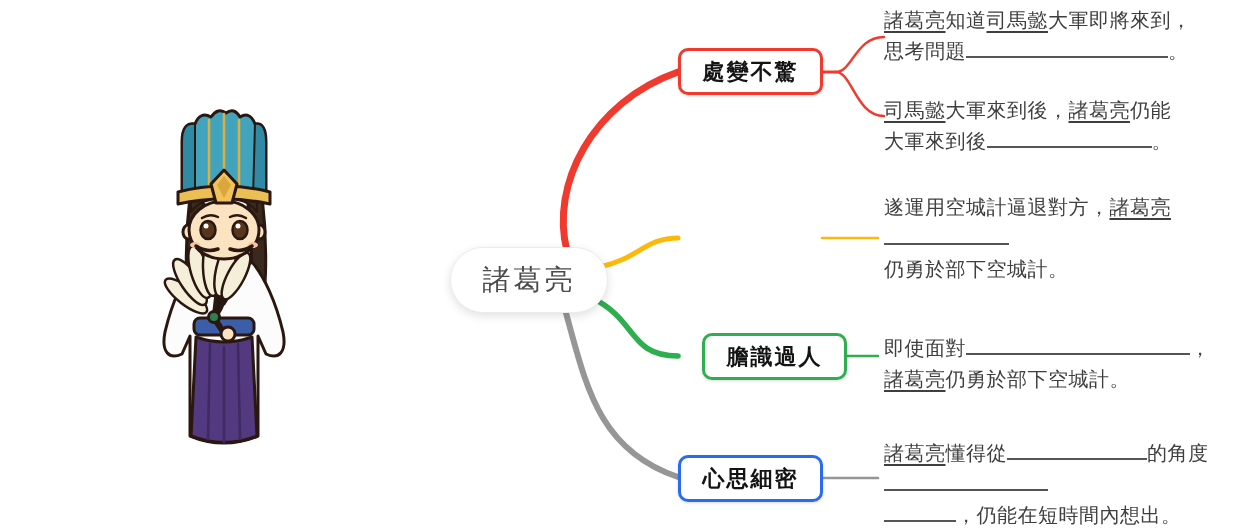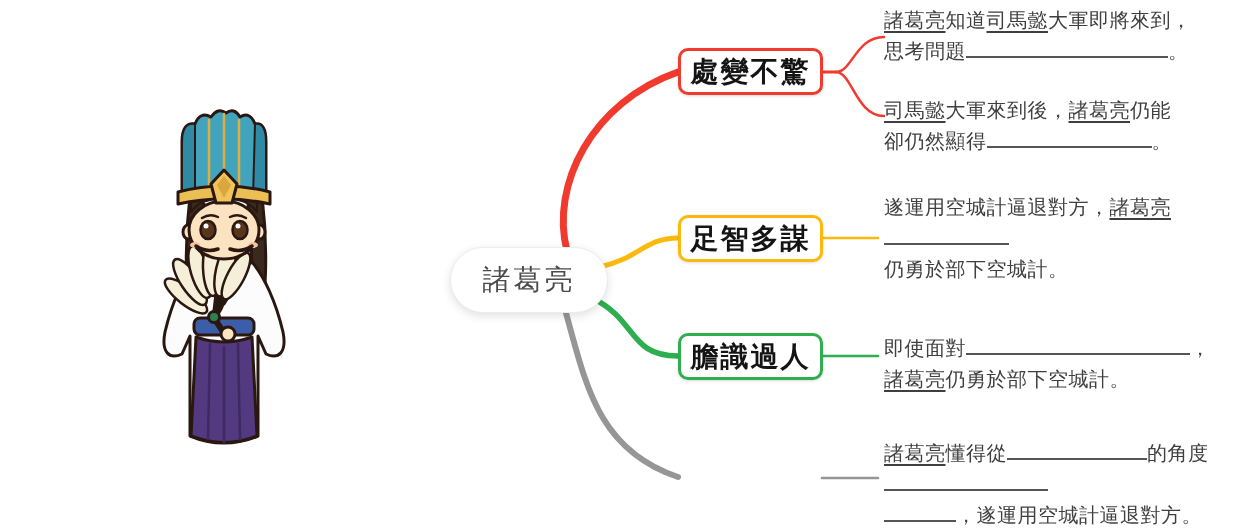--- a/index.html
+++ b/index.html
@@ -12,24 +12,24 @@
     position:absolute;left:450px;top:247px;width:158px;height:66px;box-sizing:border-box;
     background:#fff;border:1px solid #ececec;border-radius:33px;
     display:flex;align-items:center;justify-content:center;
     font-size:28px;color:#4a4a4a;letter-spacing:3px;
     box-shadow:0 3px 10px rgba(0,0,0,0.12);z-index:3;
   }
   .branch-box{
     position:absolute;left:678px;width:145px;height:47px;box-sizing:border-box;
     background:#fff;border:3px solid #0f766e;border-radius:10px;
     display:flex;align-items:center;justify-content:center;
-    font-size:28px;font-weight:bold;color:#141414;letter-spacing:2px;
+    font-size:22px;font-weight:bold;color:#141414;letter-spacing:2px;
     box-shadow:0 1px 3px rgba(0,0,0,0.15);z-index:3;
   }
-  #box-1{top:48px;} #box-2{top:215px;} #box-3{top:333px;} #box-4{top:455px;}
+  #box-1{top:48px;} #box-2{top:215px;} #box-3{top:333px;margin-left:24px;} #box-4{top:455px;}
   .note{
     position:absolute;left:884px;width:358px;
     font-size:20px;line-height:31px;color:#3f3f3f;letter-spacing:0.5px;z-index:2;
   }
   #note-1a{top:5px;} #note-1b{top:95px;} #note-2{top:192px;} #note-3{top:333px;} #note-4{top:438px;}
   .note-line{white-space:nowrap;}
   .uname{text-decoration:underline;text-underline-offset:4px;text-decoration-thickness:1.5px;}
   .blank{display:inline-block;height:15px;border-bottom:2px solid #555;}
   #figure{position:absolute;left:150px;top:106px;width:152px;height:352px;z-index:1;}
 </style>
@@ -105,39 +105,39 @@
       <path d="M59 14 L59 86 M74 8 L74 86 M89 14 L89 86" stroke="#e2ae3e" stroke-width="2.5" fill="none"></path>
       <path d="M28 86 Q74 74 120 86 L120 98 Q74 88 28 98 Z" fill="#ecbf55"></path>
       <path d="M74 64 L87 78 L82 97 L66 97 L61 78 Z" fill="#f0c45a"></path>
       <path d="M74 70 L81 79 L74 92 L67 79 Z" fill="#d9a73e" stroke="none"></path>
     </g>
   </svg>
 
   <div class="central">諸葛亮</div>
 
   <div class="branch-box" id="box-1" style="border-color: rgb(240, 58, 46);">處變不驚</div>
-  <div class="branch-box" id="box-2" style="border-color: rgb(251, 186, 11);">足智多謀</div>
   <div class="branch-box" id="box-3" style="border-color: rgb(46, 174, 78);">膽識過人</div>
+  <div class="branch-box" id="box-4" style="border-color: rgb(42, 107, 242);">心思細密</div>
 
   <div class="note" id="note-1a">
       <div class="note-line"><span class="uname">諸葛亮</span><span>知道</span><span class="uname">司馬懿</span><span>大軍即將來到，</span></div>
       <div class="note-line"><span>思考問題</span><span class="blank" style="width: 202px;"></span><span>。</span></div>
     </div>
   <div class="note" id="note-1b">
       <div class="note-line"><span class="uname">司馬懿</span><span>大軍來到後，</span><span class="uname">諸葛亮</span><span>仍能</span></div>
-      <div class="note-line"><span>卻仍然顯得</span><span class="blank" style="width: 165px;"></span><span>。</span></div>
+      <div class="note-line"><span>大軍來到後</span><span class="blank" style="width: 165px;"></span><span>。</span></div>
     </div>
   <div class="note" id="note-2">
       <div class="note-line"><span>遂運用空城計逼退對方，</span><span class="uname">諸葛亮</span></div>
       <div class="note-line"><span class="blank" style="width: 125px;"></span></div>
       <div class="note-line"><span>仍勇於部下空城計。</span></div>
     </div>
   <div class="note" id="note-3">
       <div class="note-line"><span>即使面對</span><span class="blank" style="width: 224px;"></span><span>，</span></div>
       <div class="note-line"><span class="uname">諸葛亮</span><span>仍勇於部下空城計。</span></div>
     </div>
   <div class="note" id="note-4">
       <div class="note-line"><span class="uname">諸葛亮</span><span>懂得從</span><span class="blank" style="width: 140px;"></span><span>的角度</span></div>
       <div class="note-line"><span class="blank" style="width: 164px;"></span></div>
-      <div class="note-line"><span class="blank" style="width: 72px;"></span><span>，遂運用空城計逼退對方。</span></div>
+      <div class="note-line"><span class="blank" style="width: 72px;"></span><span>，仍能在短時間內想出。</span></div>
     </div>
 
 </div>
 
 </body></html>

